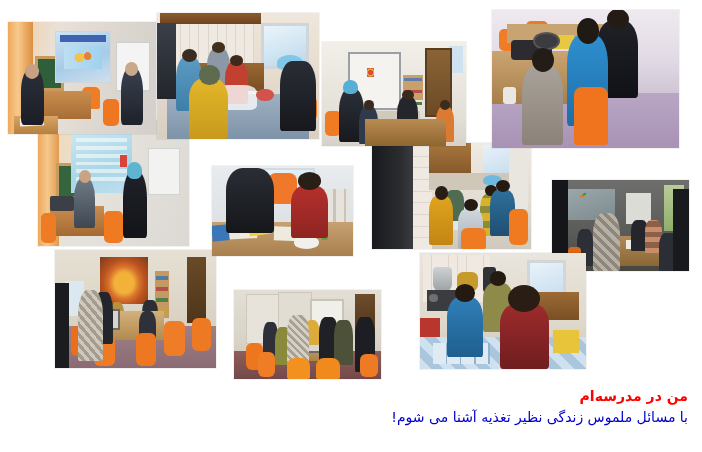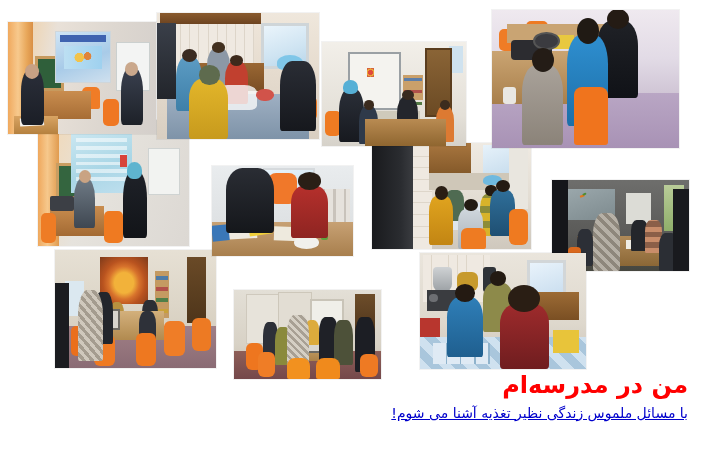--- a/index.html
+++ b/index.html
@@ -263,26 +263,26 @@
   
   .caption{
     position:absolute;
     right:14px;
     top:372px;
     width:670px;
     text-align:right;
     direction:rtl;
   }
   .cap-title{
-    font-size:24px;
+    font-size:14px;
     font-weight:bold;
     color:#ff0000;
     line-height:1.15;
     letter-spacing:0;
-    margin:0 0 5px 0;
+    margin:16px 0 5px 0;
     white-space:nowrap;
   }
   .cap-sub{
     font-size:14px;
     font-weight:normal;
     color:#0000cc;
     line-height:1.2;
     margin:0;
     white-space:nowrap;
   }
@@ -520,16 +520,16 @@
         <div class="band boyMid"></div>
         <div class="band boyBlue"></div>
         <div class="band boyFront"></div>
       </div>
     </div>
 
   </div>
 
   <div class="caption">
     <p class="cap-title" style="color: rgb(255, 0, 0);">من در مدرسه‌ام</p>
-    <p class="cap-sub" style="color: rgb(0, 0, 204); text-decoration: underline;">با مسائل ملموس زندگی نظیر تغذیه آشنا می شوم!</p>
+    <p class="cap-sub" style="color: rgb(0, 0, 204);">با مسائل ملموس زندگی نظیر تغذیه آشنا می شوم!</p>
   </div>
 
 </div>
 
 </body></html>

